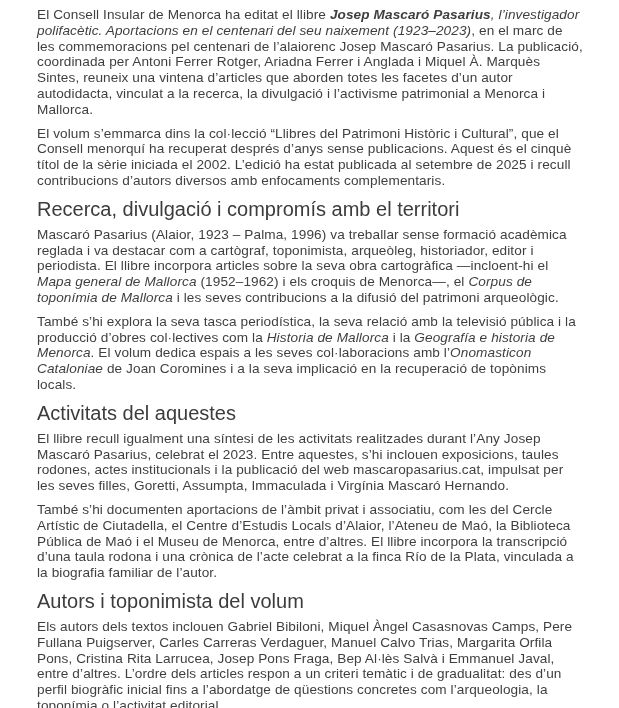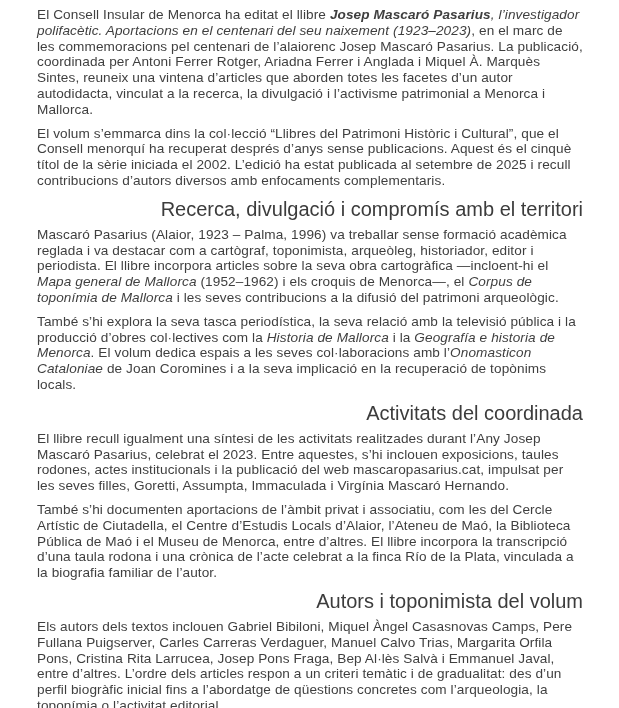--- a/index.html
+++ b/index.html
@@ -25,35 +25,34 @@
     line-height: 15.8px;
     letter-spacing: 0.1px;
     color: #3f3f3f;
   }
   .article-body h2 {
     margin: 9px 0 6px 0;
     font-size: 20px;
     line-height: 23px;
     font-weight: 400;
     color: #3c3c3c;
-    text-align: right;
   }
   .run-regular { font-style: normal; font-weight: 400; }
   .run-italic { font-style: italic; font-weight: 400; }
   .run-bold-italic { font-style: italic; font-weight: 700; }
 </style>
 </head>
 <body>
 
 <main class="article-page">
   <article class="article-body" id="article-body">
       <p><span class="run-regular">El Consell Insular de Menorca ha editat el llibre </span><span class="run-bold-italic">Josep Mascaró Pasarius</span><span class="run-italic">, l’investigador polifacètic. Aportacions en el centenari del seu naixement (1923–2023)</span><span class="run-regular">, en el marc de les commemoracions pel centenari de l’alaiorenc Josep Mascaró Pasarius. La publicació, coordinada per Antoni Ferrer Rotger, Ariadna Ferrer i Anglada i Miquel À. Marquès Sintes, reuneix una vintena d’articles que aborden totes les facetes d’un autor autodidacta, vinculat a la recerca, la divulgació i l’activisme patrimonial a Menorca i Mallorca.</span></p>
       <p><span class="run-regular">El volum s’emmarca dins la col·lecció “Llibres del Patrimoni Històric i Cultural”, que el Consell menorquí ha recuperat després d’anys sense publicacions. Aquest és el cinquè títol de la sèrie iniciada el 2002. L’edició ha estat publicada al setembre de 2025 i recull contribucions d’autors diversos amb enfocaments complementaris.</span></p>
       <h2>Recerca, divulgació i compromís amb el territori</h2>
       <p><span class="run-regular">Mascaró Pasarius (Alaior, 1923 – Palma, 1996) va treballar sense formació acadèmica reglada i va destacar com a cartògraf, toponimista, arqueòleg, historiador, editor i periodista. El llibre incorpora articles sobre la seva obra cartogràfica —incloent-hi el </span><span class="run-italic">Mapa general de Mallorca</span><span class="run-regular"> (1952–1962) i els croquis de Menorca—, el </span><span class="run-italic">Corpus de toponímia de Mallorca</span><span class="run-regular"> i les seves contribucions a la difusió del patrimoni arqueològic.</span></p>
       <p><span class="run-regular">També s’hi explora la seva tasca periodística, la seva relació amb la televisió pública i la producció d’obres col·lectives com la </span><span class="run-italic">Historia de Mallorca</span><span class="run-regular"> i la </span><span class="run-italic">Geografía e historia de Menorca</span><span class="run-regular">. El volum dedica espais a les seves col·laboracions amb l’</span><span class="run-italic">Onomasticon Cataloniae</span><span class="run-regular"> de Joan Coromines i a la seva implicació en la recuperació de topònims locals.</span></p>
-      <h2>Activitats del coordinada</h2>
+      <h2>Activitats del aquestes</h2>
       <p><span class="run-regular">El llibre recull igualment una síntesi de les activitats realitzades durant l’Any Josep Mascaró Pasarius, celebrat el 2023. Entre aquestes, s’hi inclouen exposicions, taules rodones, actes institucionals i la publicació del web mascaropasarius.cat, impulsat per les seves filles, Goretti, Assumpta, Immaculada i Virgínia Mascaró Hernando.</span></p>
       <p><span class="run-regular">També s’hi documenten aportacions de l’àmbit privat i associatiu, com les del Cercle Artístic de Ciutadella, el Centre d’Estudis Locals d’Alaior, l’Ateneu de Maó, la Biblioteca Pública de Maó i el Museu de Menorca, entre d’altres. El llibre incorpora la transcripció d’una taula rodona i una crònica de l’acte celebrat a la finca Río de la Plata, vinculada a la biografia familiar de l’autor.</span></p>
       <h2>Autors i toponimista del volum</h2>
       <p><span class="run-regular">Els autors dels textos inclouen Gabriel Bibiloni, Miquel Àngel Casasnovas Camps, Pere Fullana Puigserver, Carles Carreras Verdaguer, Manuel Calvo Trias, Margarita Orfila Pons, Cristina Rita Larrucea, Josep Pons Fraga, Bep Al·lès Salvà i Emmanuel Javal, entre d’altres. L’ordre dels articles respon a un criteri temàtic i de gradualitat: des d’un perfil biogràfic inicial fins a l’abordatge de qüestions concretes com l’arqueologia, la toponímia o l’activitat editorial.</span></p>
     </article>
 </main>
 
 </body></html>

